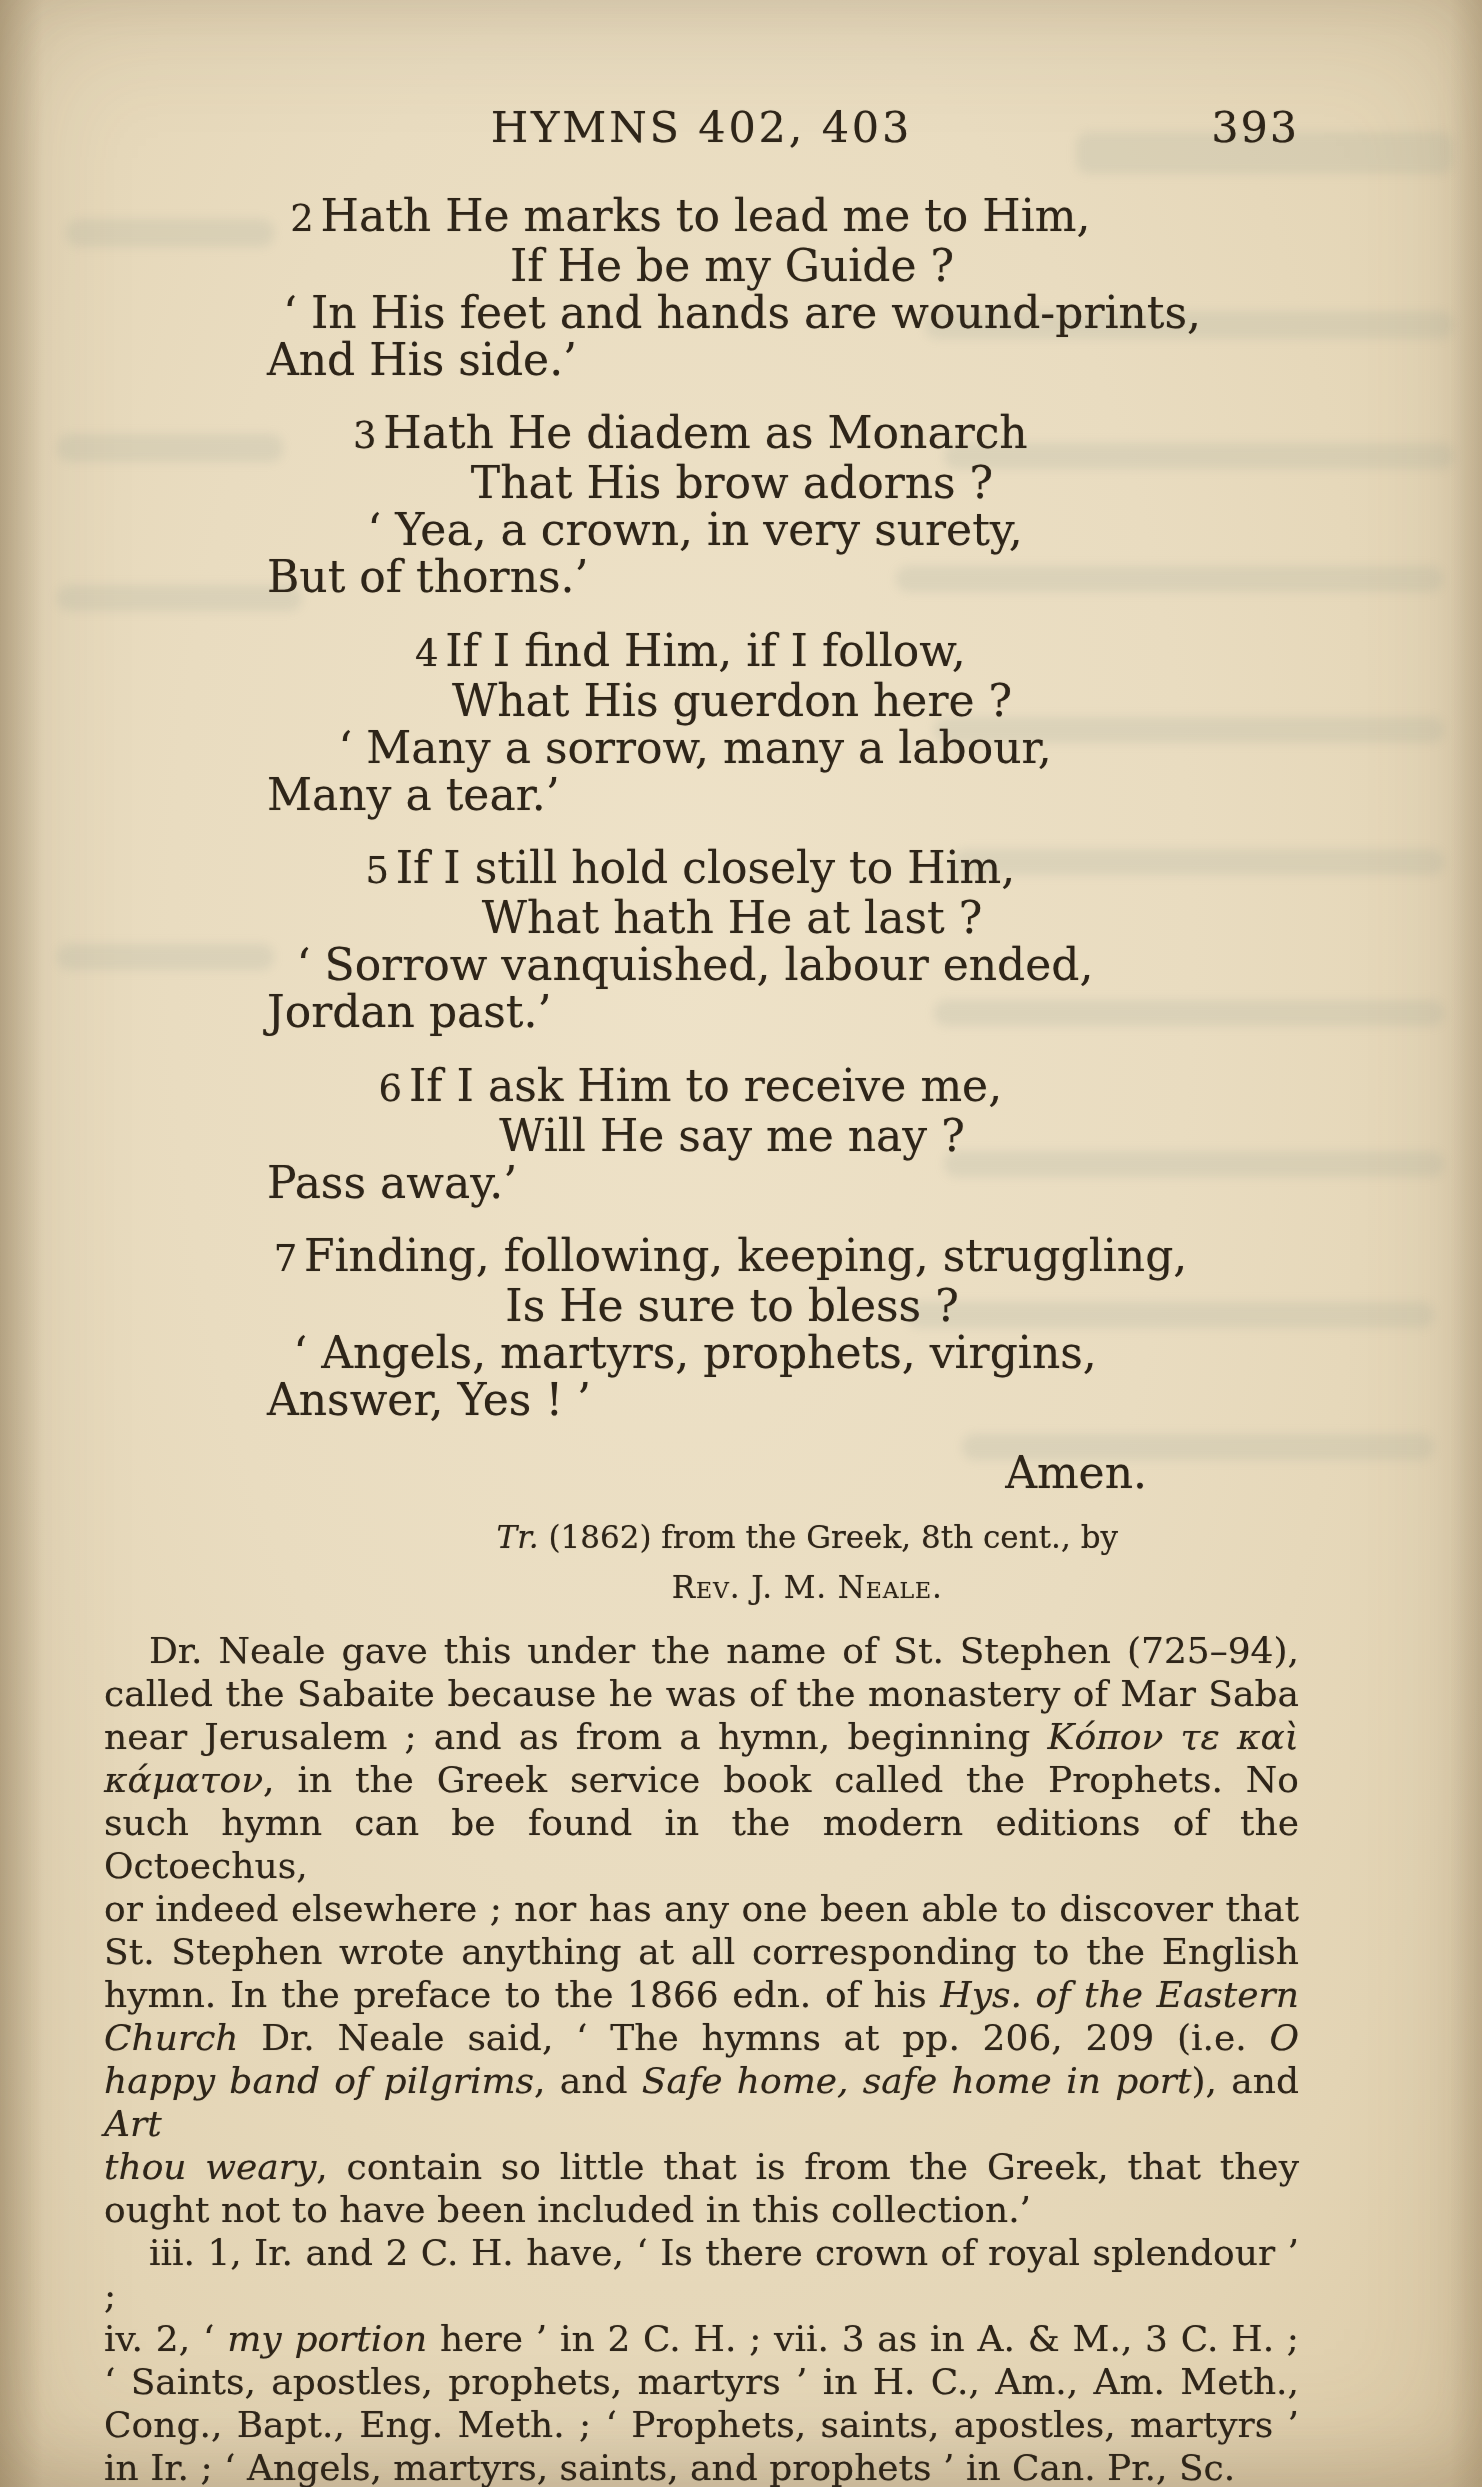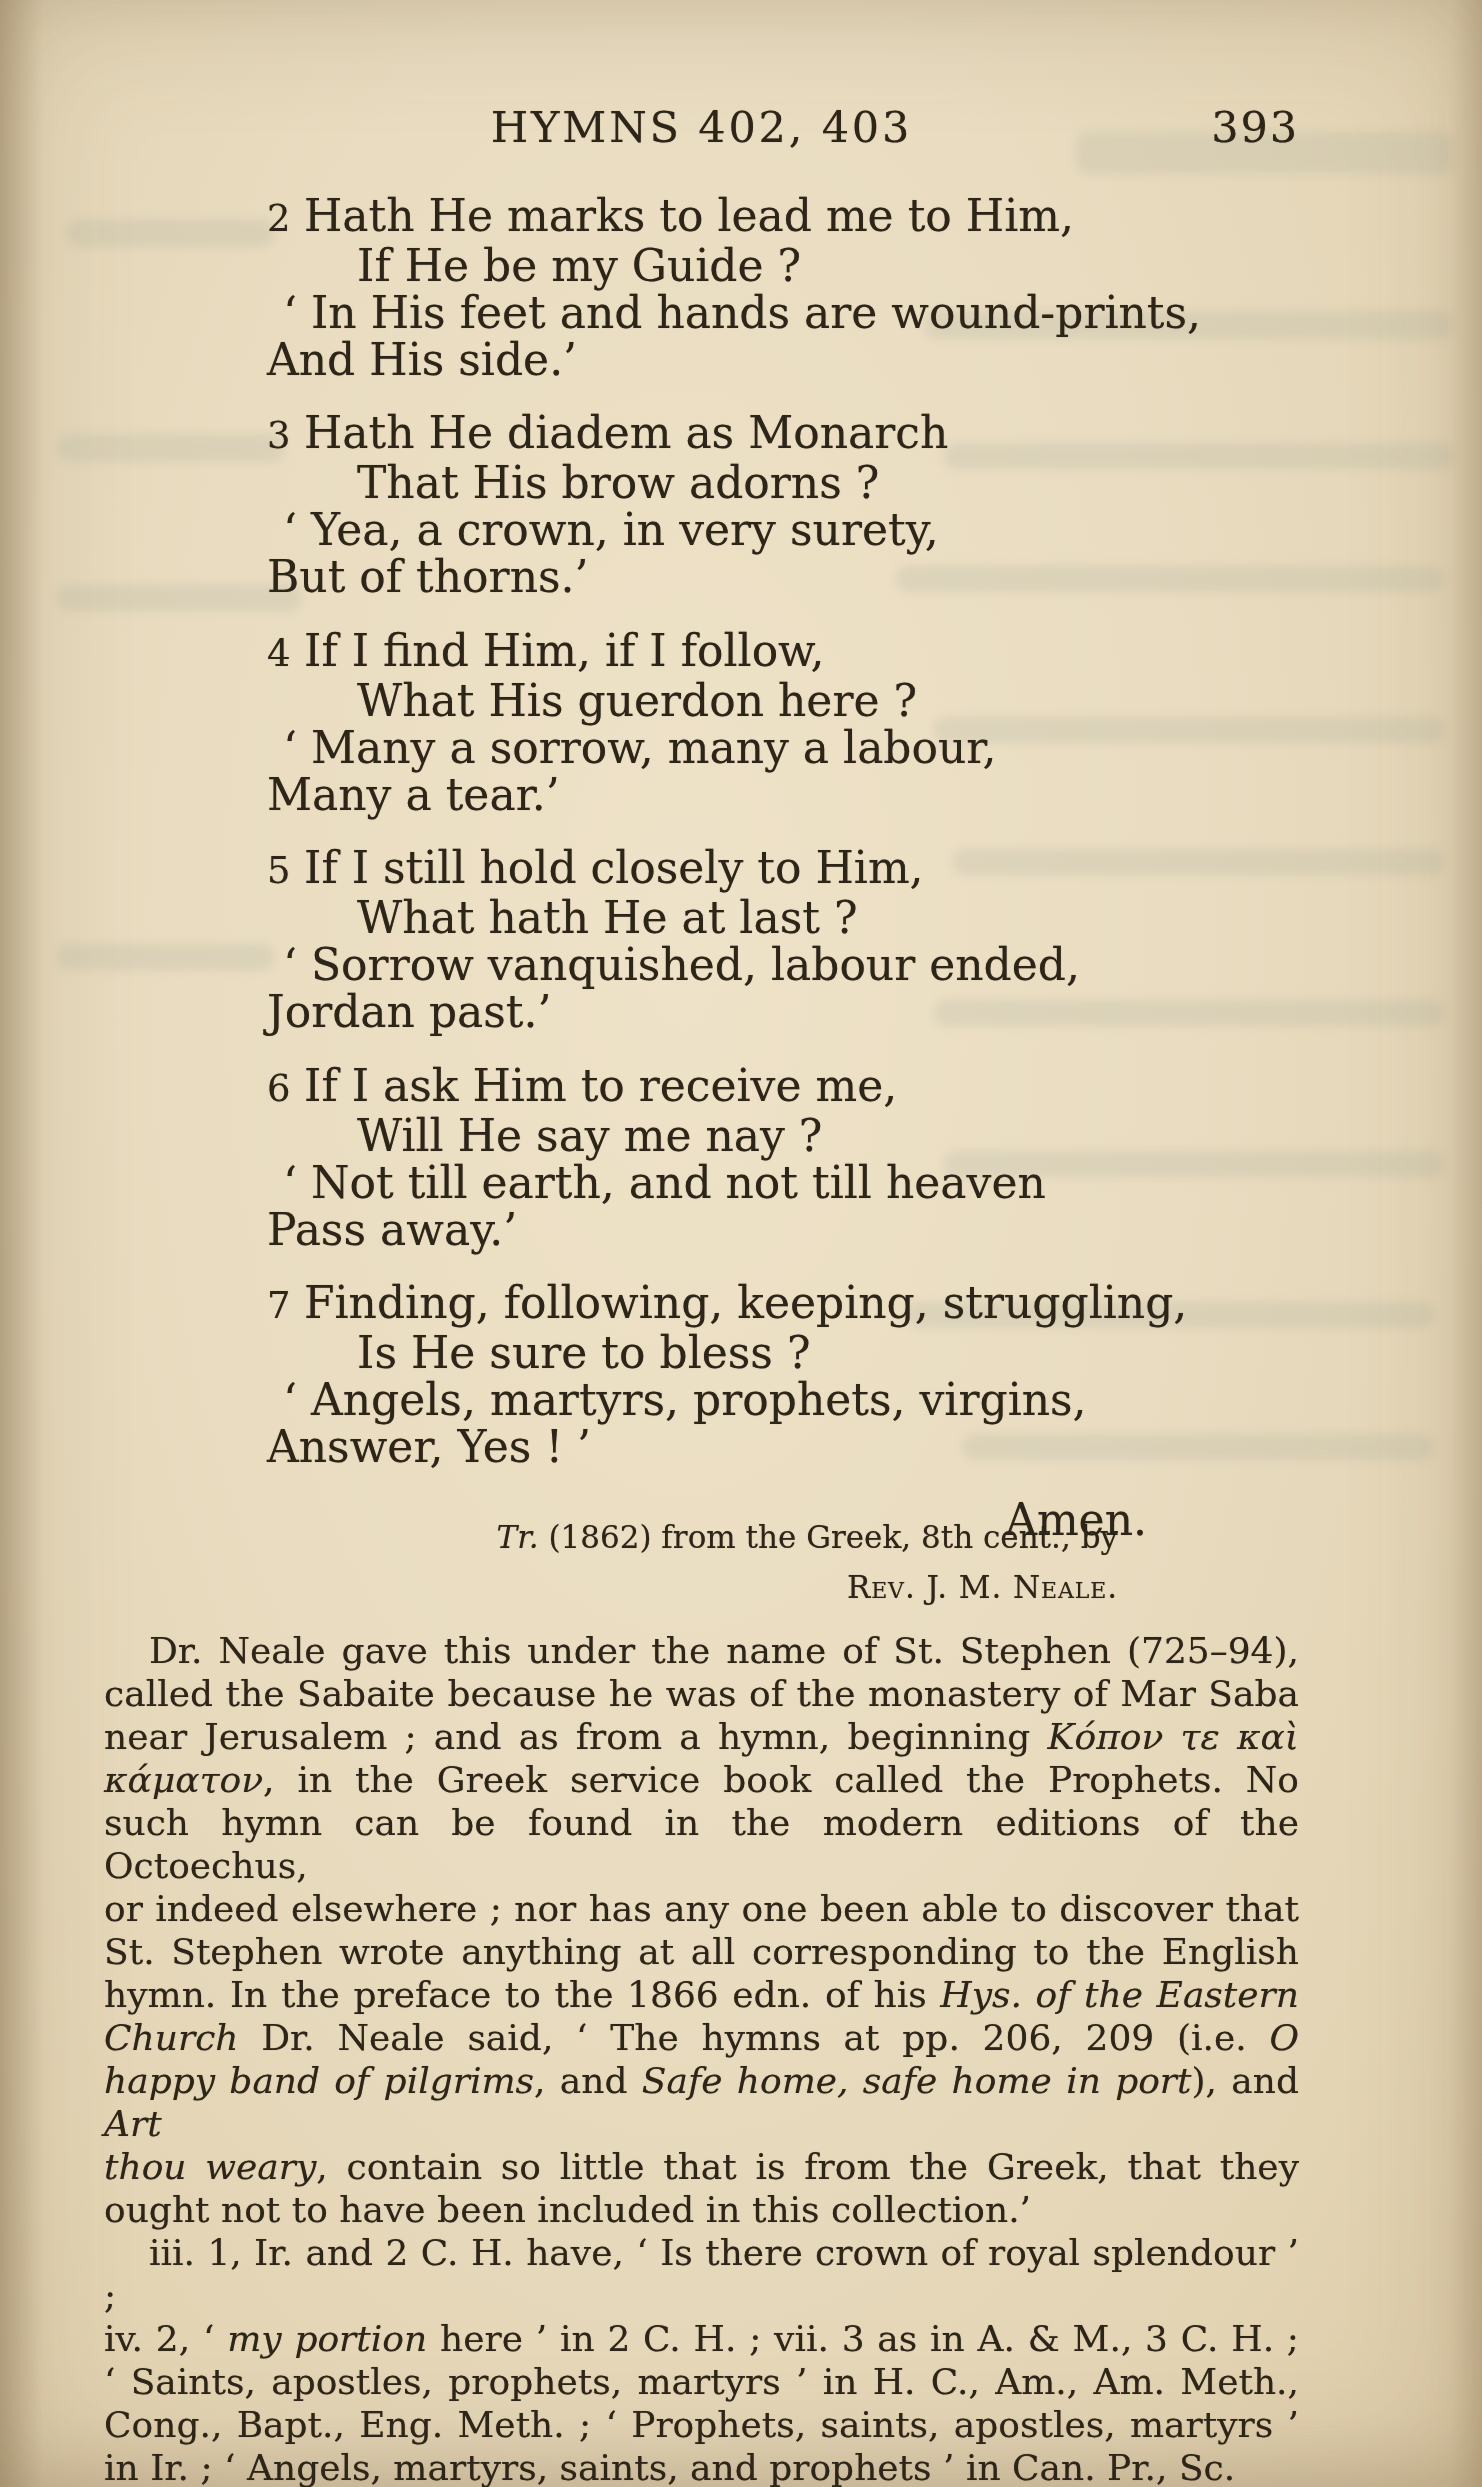--- a/index.html
+++ b/index.html
@@ -24,21 +24,21 @@
     background:linear-gradient(to left, rgba(110,88,52,.15), rgba(110,88,52,0));
     pointer-events:none;
   }
   .smudge{ 
     position:absolute;
     background:rgba(143,156,140,.16);
     filter:blur(4.7px);
     border-radius:13.2px;
     pointer-events:none;
   }
-  .ink{ text-shadow:0 0 0.9px rgba(43,32,16,.45); }
+  .ink{ text-shadow:0 0 0.9px rgba(43,32,16,.45);text-align:center; }
 
   .header-title{
     position:absolute;left:104px;top:102px;width:1195px;
     text-align:center;font-size:43px;letter-spacing:2.8px;white-space:nowrap;
   }
   .page-number{
     position:absolute;top:102px;right:183px;font-size:43px;letter-spacing:1.9px;
   }
 
   .verses{position:absolute;left:267px;top:192px;width:840px;}
@@ -111,21 +111,20 @@
     <div class="stanza">
       <div class="vline ink"><span class="vnum">5</span><span>If I still hold closely to Him,</span></div>
       <div class="vline l2 ink">What hath He at last ?</div>
       <div class="vline l3 ink">‘ Sorrow vanquished, labour ended,</div>
       <div class="vline l4 ink">Jordan past.’</div>
     </div>
 
     <div class="stanza">
       <div class="vline ink"><span class="vnum">6</span><span>If I ask Him to receive me,</span></div>
       <div class="vline l2 ink">Will He say me nay ?</div>
-      <div class="vline l3 ink">‘ Not till earth, and not till heaven</div>
       <div class="vline l4 ink">Pass away.’</div>
     </div>
 
     <div class="stanza">
       <div class="vline ink"><span class="vnum">7</span><span>Finding, following, keeping, struggling,</span></div>
       <div class="vline l2 ink">Is He sure to bless ?</div>
       <div class="vline l3 ink">‘ Angels, martyrs, prophets, virgins,</div>
       <div class="vline l4 ink">Answer, Yes ! ’</div>
     </div>
 

